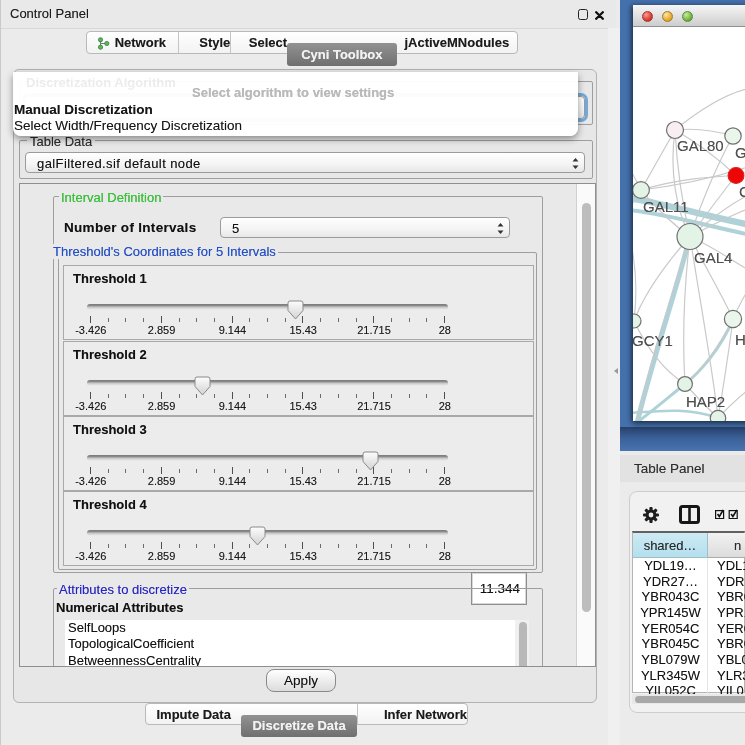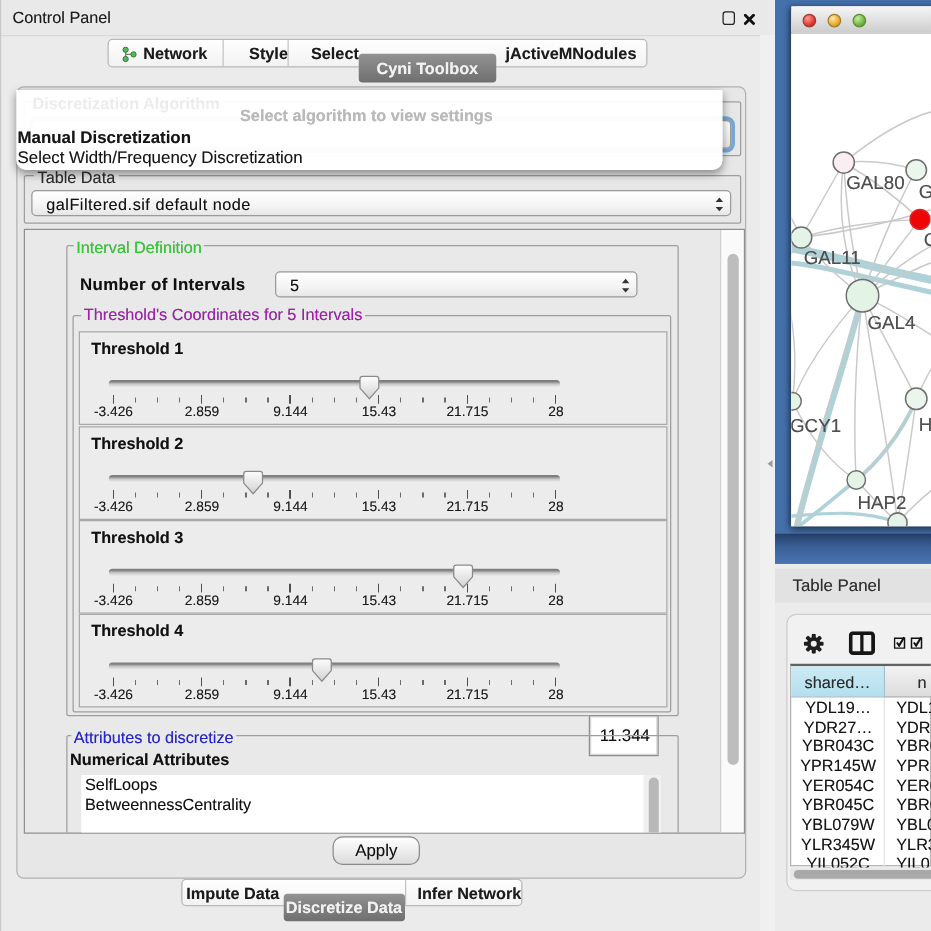--- a/index.html
+++ b/index.html
@@ -11,21 +11,21 @@
 #titlebar { left:0; top:0; width:616px; height:28px; background:#e9e9e9; }
 #titletext { left:10px; top:6px; font-size:13px; color:#1c1c1c; }
 #floatbtn { left:578px; top:9px; width:10px; height:11px; border:1.6px solid #222; border-radius:2.5px; }
 
 
 .tabbar { background:linear-gradient(180deg,#ffffff,#f2f2f2); border:1px solid #b9b9b9; border-radius:4px; display:flex; align-items:center; }
 .tab { font-size:13px; font-weight:bold; color:#1b1b1b; text-align:center; line-height:21px; position:relative; }
 .tab.sep { border-left:1px solid #c4c4c4;text-align:right; }
 .tab.dark { background:linear-gradient(180deg,#929292,#6f6f6f); color:#f2f2f2; border-radius:3px; border-left:none; text-shadow:0 0 0.5px rgba(255,255,255,0.6);margin-top:24px; }
 #toptabs { left:86px; top:31px; width:432px; height:23px; }
-#bottabs { left:145px; top:703px; width:273px; height:22px; }
+#bottabs { left:145px; top:703px; width:323px; height:22px; }
 
 
 #outerpanel { left:13px; top:69px; width:584px; height:634px; background:#e7e7e7; border:1px solid #b2b2b2; border-radius:6px; }
 
 
 .group { border:1px solid #9e9e9e; border-radius:2px; }
 
 
 .combo { background:linear-gradient(180deg,#ffffff 0%,#f4f4f4 60%,#e7e7e7 100%); border:1px solid #9b9b9b; border-radius:4px; font-size:13px; letter-spacing:0.4px; color:#111; }
 .combo .ctext { position:absolute; left:11px; top:3px; }
@@ -127,21 +127,21 @@
   <div class="abs" style="left:44px;top:36px;font-size:13.5px;letter-spacing:0.3px;font-weight:bold;color:#111">Number of Intervals</div>
   <div class="abs combo" style="left:200px;top:33px;width:290px;height:21px">
       <span class="ctext">5</span>
       <svg class="arrows" viewBox="0 0 7 13">
         <path d="M0.5 4.5 L3.5 1 L6.5 4.5 Z" fill="#333"></path>
         <path d="M0.5 8.5 L3.5 12 L6.5 8.5 Z" fill="#333"></path>
       </svg>
     </div>
 
   <div class="abs group" style="left:38px;top:68px;width:479px;height:318px"></div>
-  <div class="abs" style="left:45px;top:60px;background:#e9e9e9;padding:0 2px;font-size:13px;color:#a21caf">Threshold's Coordinates for 5 Intervals</div>
+  <div class="abs" style="left:31px;top:60px;background:#e9e9e9;padding:0 2px;font-size:13px;color:#1d4ed8">Threshold's Coordinates for 5 Intervals</div>
 
   <div class="tpanel" style="top:81px" id="tp1">
       <div class="tlabel">Threshold 1</div>
       <div class="track"></div>
       <div class="minor"></div>
       <div class="major"></div>
       <div class="tick-label" style="left:26.8px">-3.426</div>
       <div class="tick-label" style="left:97.6px">2.859</div>
       <div class="tick-label" style="left:168.4px">9.144</div>
       <div class="tick-label" style="left:239.2px">15.43</div>
@@ -223,20 +223,21 @@
         </defs>
       </svg>
       <div class="vbox">11.344</div>
     </div>
 
   <div class="abs group" style="left:33px;top:404px;width:490px;height:100px"></div>
   <div class="abs" style="left:37px;top:398px;background:#e9e9e9;padding:0 2px;font-size:13px;color:#2323d5">Attributes to discretize</div>
   <div class="abs" style="left:36px;top:416px;font-size:13px;font-weight:bold;color:#111">Numerical Attributes</div>
   <div class="abs" id="numlist">
     <div>SelfLoops</div>
+    <div>TopologicalCoefficient</div>
     <div>BetweennessCentrality</div>
   </div>
   <div class="abs" style="left:495px;top:436px;width:14px;height:48px;background:#f0f0f0"></div>
   <div class="abs" style="left:499px;top:438px;width:8px;height:60px;background:#b8b8b8;border-radius:4px"></div>
 
   <div class="abs" id="vtrack"></div>
   <div class="abs" id="vthumb"></div>
 </div>
 
 <div class="abs" id="applybtn">Apply</div>

